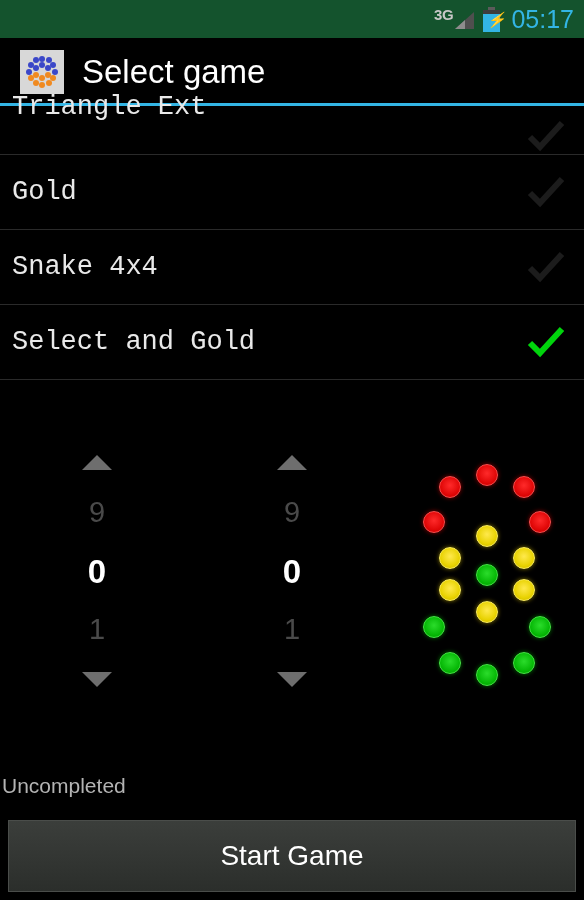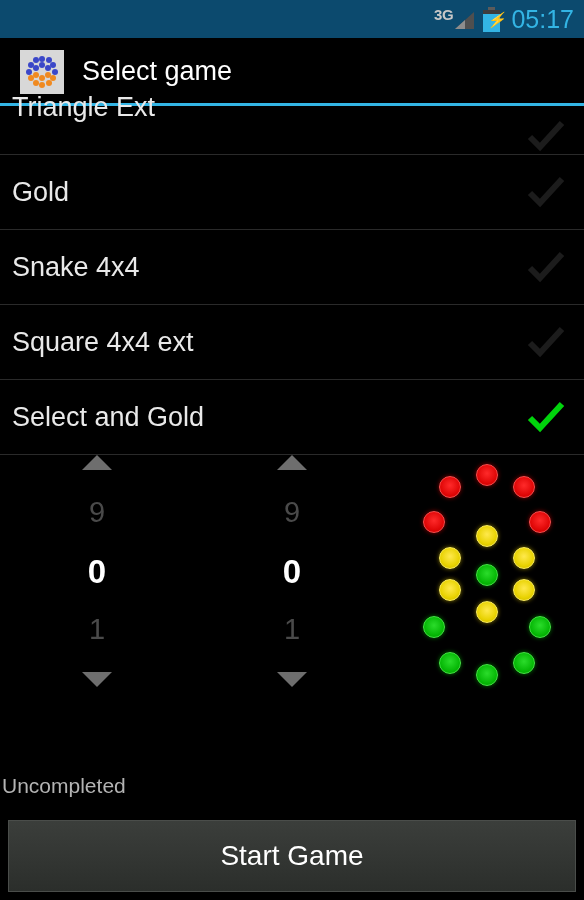--- a/index.html
+++ b/index.html
@@ -11,21 +11,21 @@
     overflow: hidden;
     font-family: "Liberation Sans", sans-serif;
     color: #fff;
     position: relative;
   }
 
   
   .statusbar {
     position: absolute; top: 0; left: 0;
     width: 584px; height: 38px;
-    background: #0c4a6e;
+    background: #14532d;
     display: flex; align-items: center; justify-content: flex-end;
     padding-right: 10px; box-sizing: border-box;
   }
   .sb-net {
     display: flex; align-items: flex-end;
     margin-right: 9px;
   }
   .sb-net-label {
     font-size: 15px; color: #c8c8c8; font-weight: bold;
     line-height: 1; margin-right: 1px; margin-bottom: 9px;
@@ -81,39 +81,39 @@
     display: flex; align-items: center;
     box-sizing: border-box;
   }
   .app-icon {
     width: 44px; height: 44px; margin-left: 20px;
     background: #d8d8d8; position: relative;
     flex: none;
   }
   .app-icon .d { position: absolute; width: 6px; height: 6px; border-radius: 50%; }
   .ab-title {
-    font-size: 27px; color: #fff; margin-left: 18px;
+    font-size: 33px; color: #fff; margin-left: 18px;
     white-space: nowrap;
   }
   .ab-underline {
     position: absolute; top: 103px; left: 0;
     width: 584px; height: 3px; background: #33b5e5;
   }
 
   
   .list {
     position: absolute; top: 105px; left: 0;
     width: 584px;
   }
   .row {
     position: relative;
     height: 75px;
     border-bottom: 1px solid #2a2a2a;
     box-sizing: border-box;
-    display: flex; align-items: center;
+    display: flex; align-items: center; font-family: Liberation Mono, monospace;
   }
   .row.first { height: 50px; align-items: flex-start; }
   .row.first .row-label { margin-top: -13px; }
   .row-label {
     font-size: 27px; color: #e9e9e9;
     margin-left: 12px; white-space: nowrap;
   }
   .check {
     position: absolute; right: 18px; top: 50%;
     transform: translateY(-50%);
@@ -258,28 +258,20 @@
     </div>
     <div class="row">
       <span class="row-label">Snake 4x4</span>
       <span class="check dim">
         <svg width="40" height="34" viewBox="0 0 40 34">
           <path d="M4 18 L14 28 L36 4" fill="none" stroke-width="6" stroke-linecap="butt" stroke-linejoin="miter"></path>
         </svg>
       </span>
     </div>
     <div class="row">
-      <span class="row-label">Square 4x4 ext</span>
-      <span class="check dim">
-        <svg width="40" height="34" viewBox="0 0 40 34">
-          <path d="M4 18 L14 28 L36 4" fill="none" stroke-width="6" stroke-linecap="butt" stroke-linejoin="miter"></path>
-        </svg>
-      </span>
-    </div>
-    <div class="row">
       <span class="row-label">Select and Gold</span>
       <span class="check on">
         <svg width="40" height="34" viewBox="0 0 40 34">
           <path d="M4 18 L14 28 L36 4" fill="none" stroke-width="6" stroke-linecap="butt" stroke-linejoin="miter"></path>
         </svg>
       </span>
     </div>
   </div>
 
 <div class="detail">

